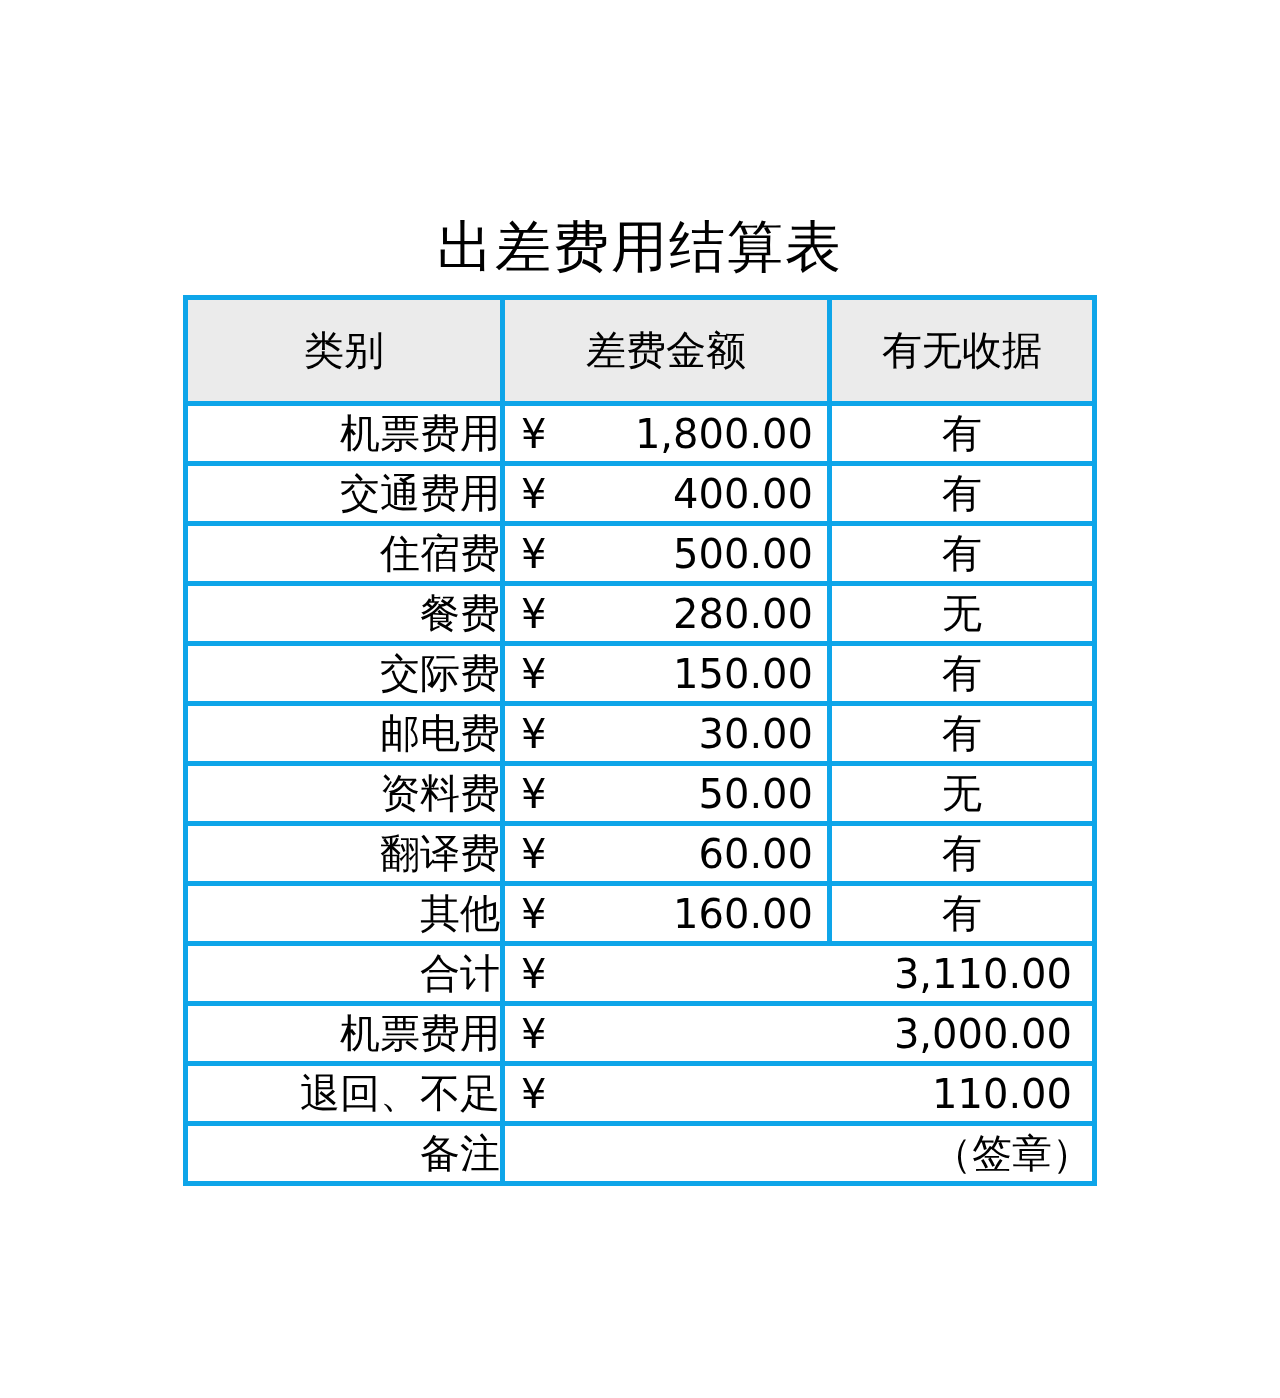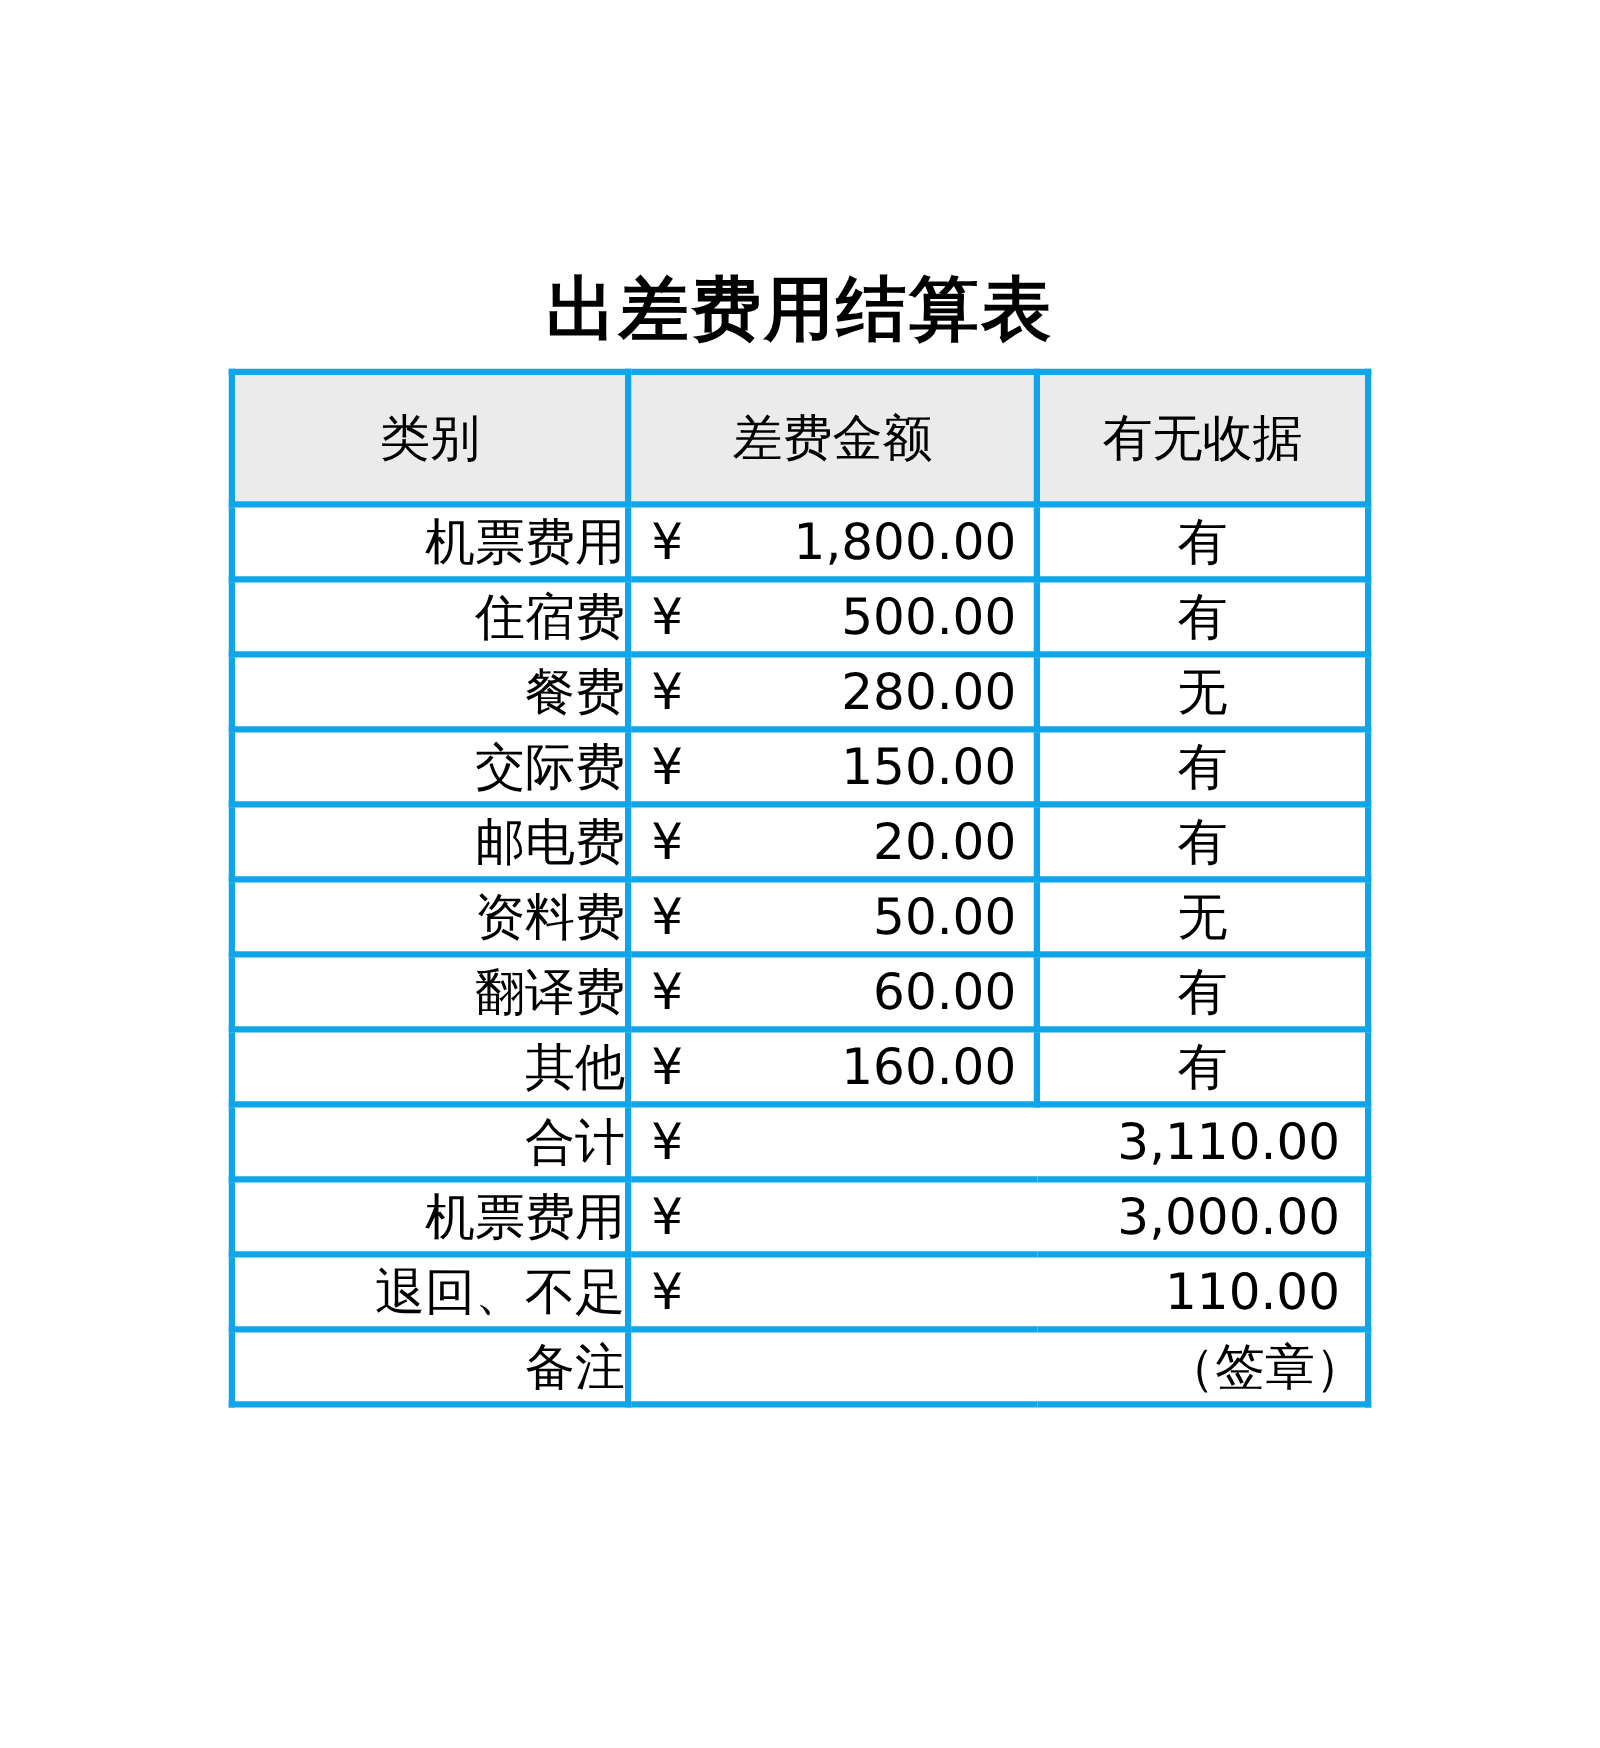--- a/index.html
+++ b/index.html
@@ -11,21 +11,21 @@
     width: 1280px;
     height: 1398px;
     font-family: "DejaVu Sans", "Liberation Sans", sans-serif;
     color: #000000;
   }
   .page-title {
     margin: 0;
     padding-top: 215px;
     text-align: center;
     font-family: "DejaVu Serif", "Liberation Serif", serif;
-    font-weight: 700;
+    font-weight: 400;
     font-size: 56px;
     line-height: 1.15;
     letter-spacing: 2px;
   }
   table.expense-table {
     border-collapse: collapse;
     table-layout: fixed;
     width: 909px;
     margin: 16px auto 0 auto;
   }
@@ -87,20 +87,30 @@
     <td class="cat">机票费用</td>
     <td>
       <div class="amt-wrap">
         <span>¥</span>
         <span>1,800.00</span>
       </div>
     </td>
     <td class="rec">有</td>
   </tr>
 
+  <tr class="data-row">
+    <td class="cat">交通费用</td>
+    <td>
+      <div class="amt-wrap">
+        <span>¥</span>
+        <span>400.00</span>
+      </div>
+    </td>
+    <td class="rec">有</td>
+  </tr>
 
   <tr class="data-row">
     <td class="cat">住宿费</td>
     <td>
       <div class="amt-wrap">
         <span>¥</span>
         <span>500.00</span>
       </div>
     </td>
     <td class="rec">有</td>
@@ -126,21 +136,21 @@
       </div>
     </td>
     <td class="rec">有</td>
   </tr>
 
   <tr class="data-row">
     <td class="cat">邮电费</td>
     <td>
       <div class="amt-wrap">
         <span>¥</span>
-        <span>20.00</span>
+        <span>30.00</span>
       </div>
     </td>
     <td class="rec">有</td>
   </tr>
 
   <tr class="data-row">
     <td class="cat">资料费</td>
     <td>
       <div class="amt-wrap">
         <span>¥</span>

